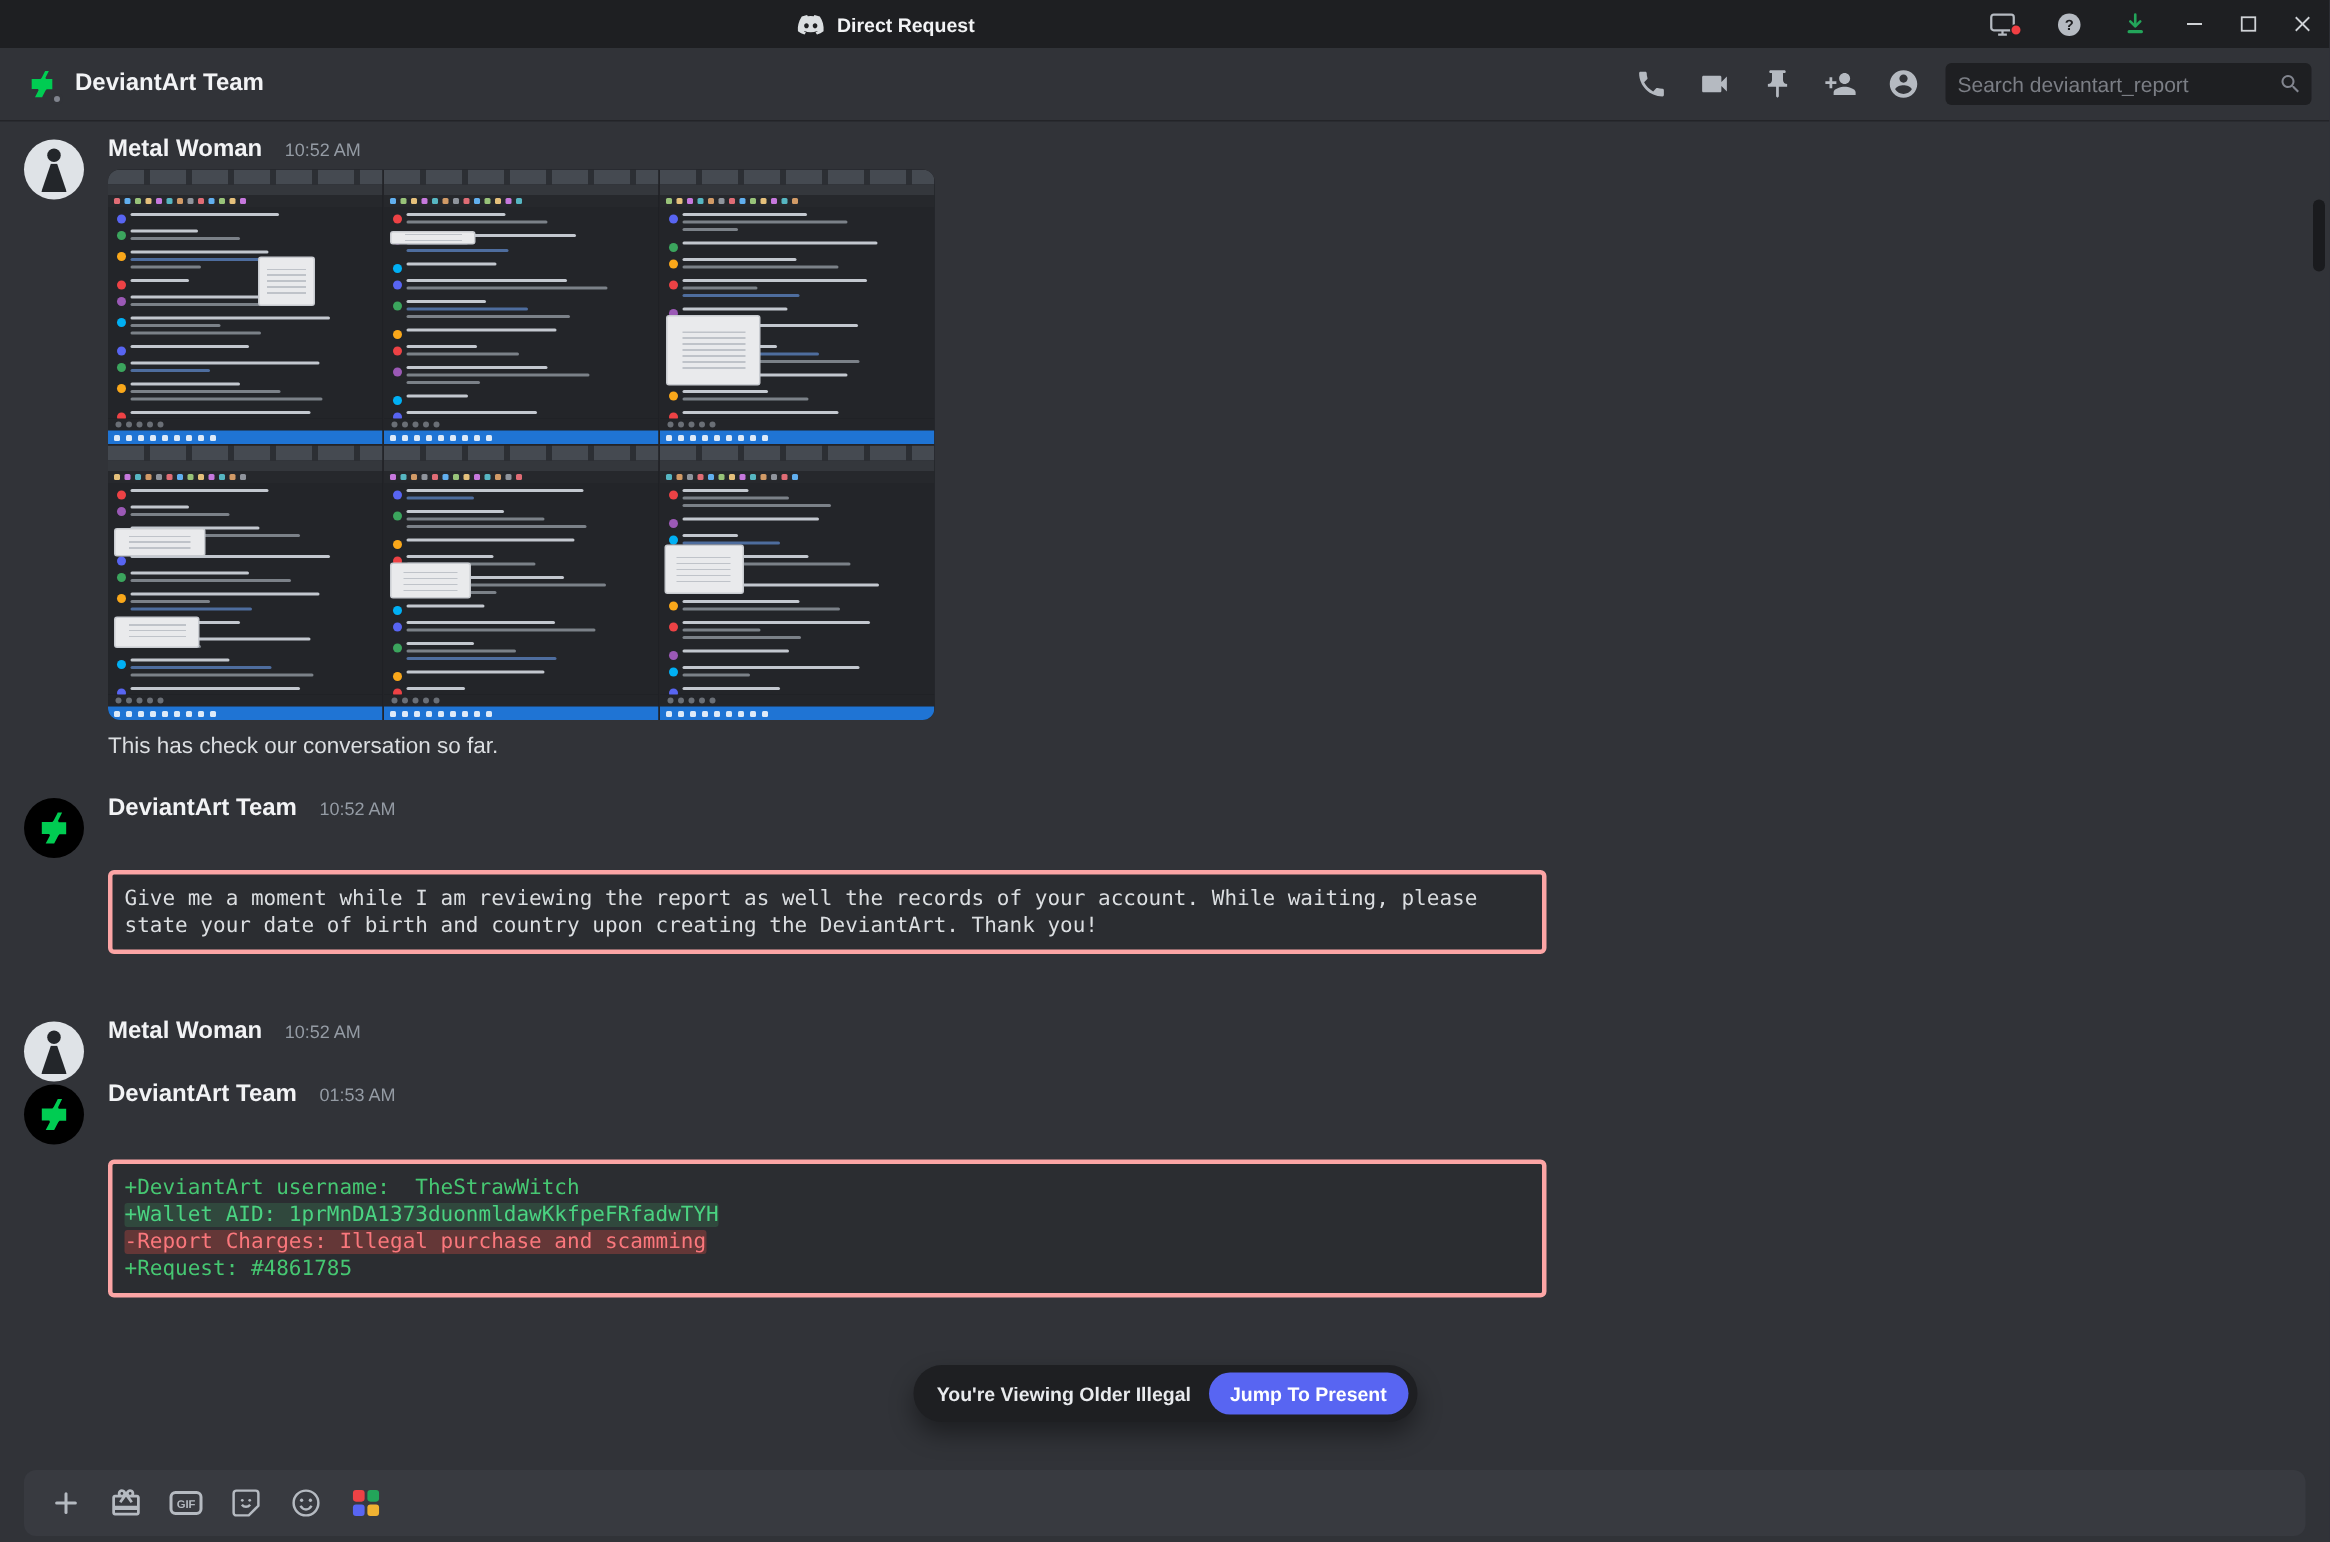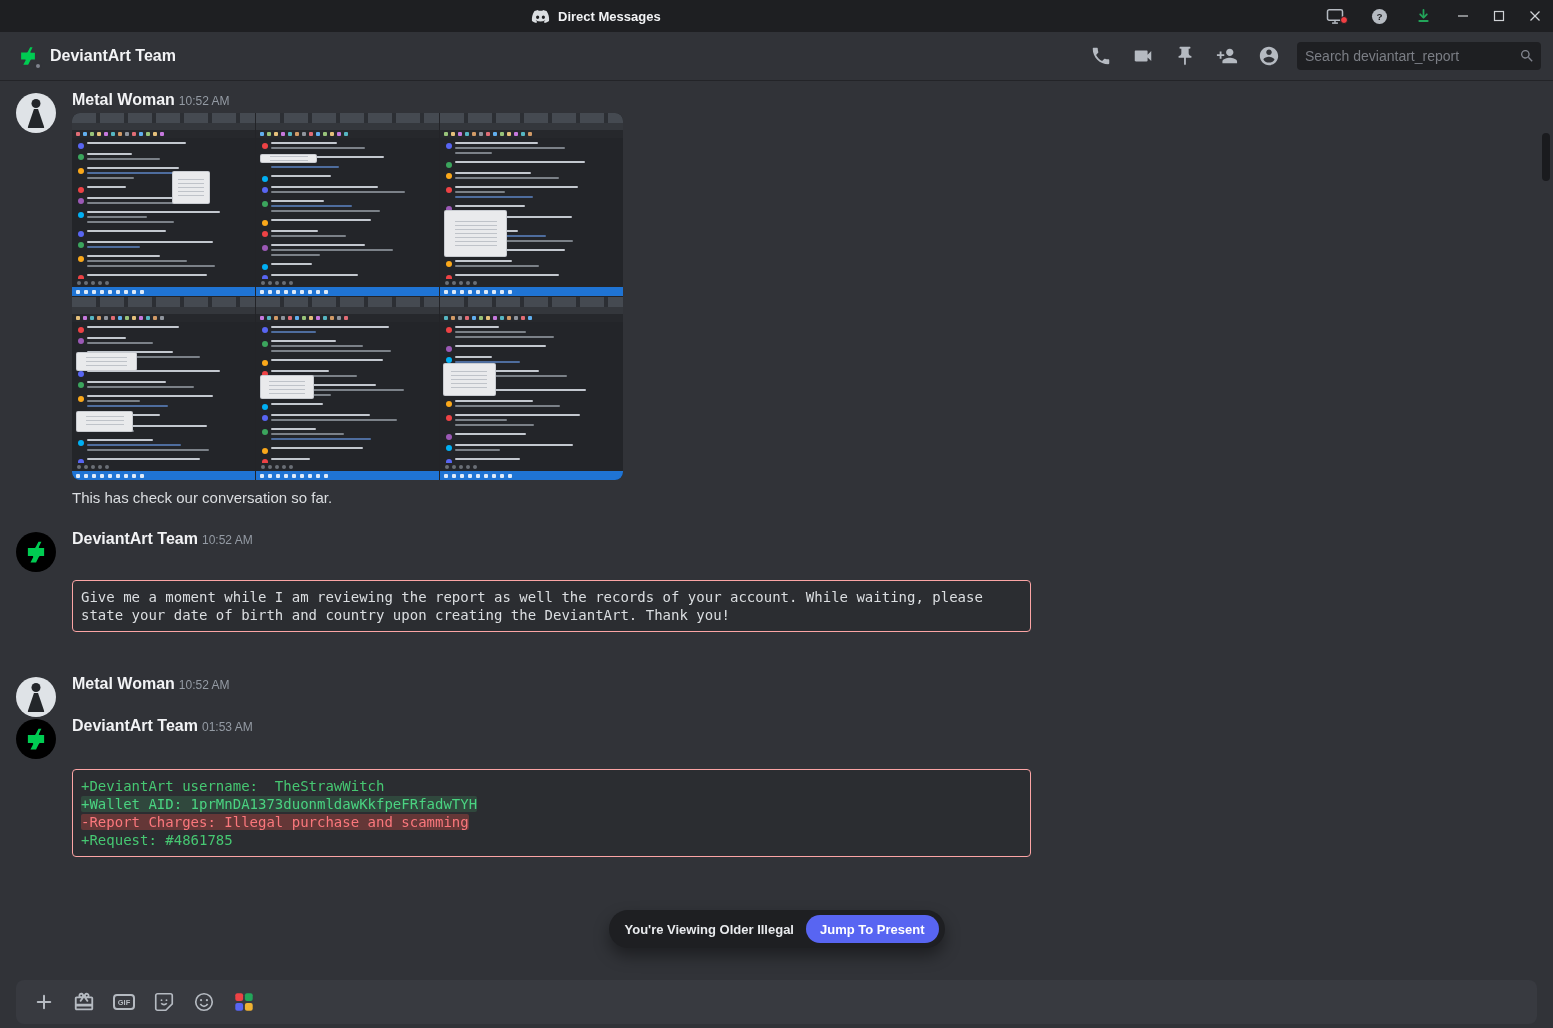--- a/index.html
+++ b/index.html
@@ -39,30 +39,30 @@
   .msg-group:nth-child(1) { margin-top:9px; }
   .msg-group:nth-child(2) { margin-top:22px; }
   .msg-group:nth-child(3) { margin-top:43px; }
   .msg-group:nth-child(4) { margin-top:22px; }
   .avatar { position:absolute; left:16px; top:2px; width:40px; height:40px; border-radius:50%; overflow:hidden; cursor:pointer; }
   .avatar.deviantart { background:#000; display:flex; align-items:center; justify-content:center; }
   .avatar.deviantart svg { width:26px; height:26px; }
   .avatar.metal-woman { background:#dfe3e7; }
   .mw-head { position:absolute; left:50%; top:6px; transform:translateX(-50%); width:9px; height:9px; border-radius:50%; background:#23262a; }
   .mw-body { position:absolute; left:50%; top:16px; transform:translateX(-50%); width:17px; height:19px; background:#23262a; clip-path:polygon(38% 0,62% 0,100% 100%,0 100%); }
-  .msg-header { display:flex; align-items:baseline; gap:4px; height:20px; }
+  .msg-header { display:flex; align-items:baseline; gap:15px; height:20px; }
   .username { font-size:16px; font-weight:600; color:#f2f3f5; cursor:pointer; }
   .timestamp { font-size:12px; color:#949ba4; }
   .msg-text { font-size:15px; line-height:20px; color:#dbdee1; }
   .msg-group:nth-child(1) .msg-text { margin-top:8px; }
   .msg-group:nth-child(3) .msg-text { margin-top:3px; }
 
   
   .codeblock {
-    width:959px; background:#2b2d31; border:1px solid #fca5a5; border-radius:4px;
+    width:959px; background:#2b2d31; border:3px solid #fca5a5; border-radius:4px;
     padding:7px 8px; font-family:"DejaVu Sans Mono","Liberation Mono",monospace;
     font-size:14px; line-height:18px; color:#dbdee1; white-space:pre; overflow:hidden;
   }
   .msg-group:nth-child(2) .codeblock { margin-top:30px; }
   .msg-group:nth-child(4) .codeblock.diff  { margin-top:32px; }
   .msg-group:nth-child(4) .codeblock.code2 { margin-top:52px; }
   .diff-row { height:18px; }
   .diff-row span { white-space:pre; }
   .diff-add    { color:#46c772; }
   .diff-add-hl { color:#4ad381; background:rgba(70,199,114,0.18); border-radius:2px; }
@@ -105,21 +105,21 @@
   .cicon { width:24px; height:24px; display:flex; align-items:center; justify-content:center; cursor:pointer; color:#b5bac1; }
 </style>
 </head>
 <body>
 
 <div class="titlebar">
   <div class="tb-center">
     <svg width="19" height="15" viewBox="0 0 640 512">
         <path fill="#dbdee1" d="M524.5 69.8a1.5 1.5 0 0 0-.8-.7A485.1 485.1 0 0 0 404.1 32a1.8 1.8 0 0 0-1.9.9 337.5 337.5 0 0 0-14.9 30.6 447.8 447.8 0 0 0-134.4 0 309.5 309.5 0 0 0-15.1-30.6 1.9 1.9 0 0 0-1.9-.9A483.7 483.7 0 0 0 116.1 69.1a1.7 1.7 0 0 0-.8.7C39.1 183.7 18.2 294.7 28.4 404.4a2 2 0 0 0 .8 1.4A487.7 487.7 0 0 0 176 479.9a1.9 1.9 0 0 0 2.1-.7 348.2 348.2 0 0 0 30-48.8 1.9 1.9 0 0 0-1-2.6 321.2 321.2 0 0 1-45.9-21.9 1.9 1.9 0 0 1-.2-3.1c3.1-2.3 6.2-4.7 9.1-7.1a1.8 1.8 0 0 1 1.9-.3c96.3 44 200.6 44 295.8 0a1.8 1.8 0 0 1 1.9.2c2.9 2.4 6 4.9 9.1 7.2a1.9 1.9 0 0 1-.2 3.1 301.4 301.4 0 0 1-45.9 21.8 1.9 1.9 0 0 0-1 2.6 391.1 391.1 0 0 0 30 48.8 1.9 1.9 0 0 0 2.1.7 486 486 0 0 0 147.2-74.2 1.9 1.9 0 0 0 .8-1.4c12.2-126.7-20.6-236.8-86.3-334.6zM222.5 337.6c-29 0-52.8-26.6-52.8-59.2s23.4-59.3 52.8-59.3c29.7 0 53.3 26.8 52.8 59.2 0 32.7-23.4 59.3-52.8 59.3zm195.4 0c-29 0-52.8-26.6-52.8-59.2s23.3-59.3 52.8-59.3c29.7 0 53.3 26.8 52.8 59.2 0 32.7-23.2 59.3-52.8 59.3z"></path>
       </svg>
-    <span class="tb-title">Direct Messages</span>
+    <span class="tb-title">Direct Request</span>
   </div>
   <div class="tb-right">
     <span class="tb-icon">
       <svg width="20" height="20" viewBox="0 0 24 24" fill="none" stroke="currentColor" stroke-width="1.8">
           <rect x="3" y="4.5" width="18" height="12.5" rx="2"></rect>
           <line x1="12" y1="17" x2="12" y2="20"></line>
           <line x1="8.5" y1="20.5" x2="15.5" y2="20.5"></line>
         </svg>
       <span class="red-dot"></span>
     </span>

